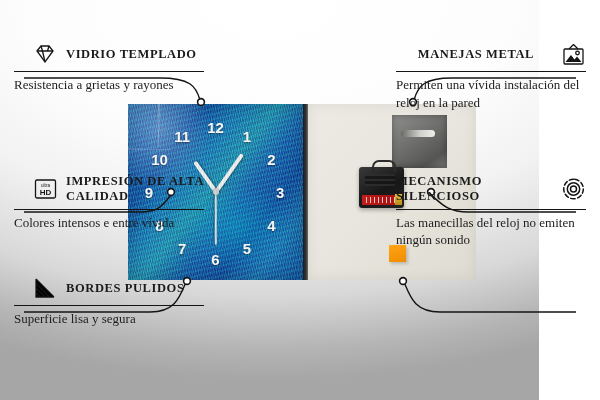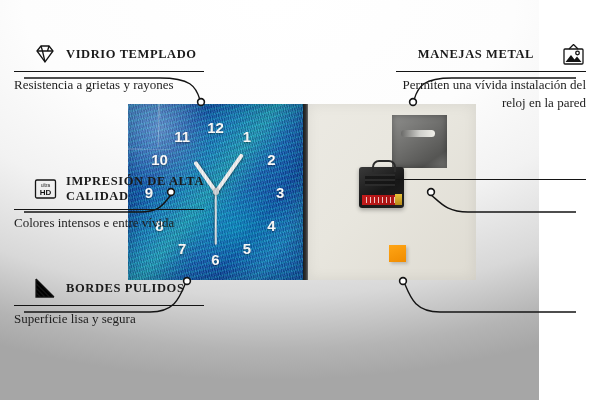--- a/index.html
+++ b/index.html
@@ -84,21 +84,21 @@
   .callout .head{display:flex;align-items:center;gap:8px;}
   .callout .title{
     font-family:"Liberation Serif",serif;font-weight:700;font-size:12.5px;
     letter-spacing:.6px;color:#1a1a1a;line-height:1.18;text-transform:uppercase;
   }
   .callout .rule{height:1.4px;background:#141414;margin:5px 0 4px;}
   .callout .desc{font-family:"Liberation Serif",serif;font-size:13px;color:#1d1d1d;line-height:1.35;}
   .left .head{justify-content:flex-start;}
   .left .title,.left .desc{text-align:left;}
   .right .head{justify-content:flex-end;}
-  .right .title,.right .desc{text-align:right;}
+  .right .title,.right .desc{text-align:left;}
   .icon{width:26px;height:24px;flex:0 0 26px;display:flex;align-items:center;justify-content:center;margin-left:18px;}
   .icon svg{display:block;}
   #c-vidrio{left:14px;top:42px;}
   #c-impresion{left:14px;top:174px;}
   #c-bordes{left:14px;top:276px;}
   #c-manejas{left:396px;top:42px;}
   #c-mecanismo{left:396px;top:174px;}
   #c-espaciador{left:396px;top:276px;}
   #connectors{position:absolute;left:0;top:0;width:600px;height:400px;pointer-events:none;}
 </style>
@@ -221,17 +221,30 @@
             <circle cx="16.5" cy="10" r="1.8"></circle>
           </g>
         </svg>
       </span>
     </div>
     <div class="rule"></div>
     <div class="desc">Permiten una vívida instalación del reloj en la pared</div>
   </div>
 
   <div class="callout right" id="c-mecanismo">
-    <div class="rule"></div>
+    <div class="head">
+      <span class="title">MECANISMO SILENCIOSO</span>
+      <span class="icon">
+        <svg width="25" height="24" viewBox="0 0 25 24">
+          <g fill="none" stroke="#141414" stroke-width="1.5" stroke-linecap="round">
+            <path d="M12.5,2.2 a9.8,9.8 0 1,0 0.1,0" stroke-dasharray="4.3 2.6"></path>
+            <circle cx="12.5" cy="12" r="6.2"></circle>
+            <circle cx="12.5" cy="12" r="3"></circle>
+          </g>
+        </svg>
+      </span>
+    </div>
+    <div class="rule"></div>
+    <div class="desc">Las manecillas del reloj no emiten ningún sonido</div>
   </div>
 
 
 </div>
 
 </body></html>

